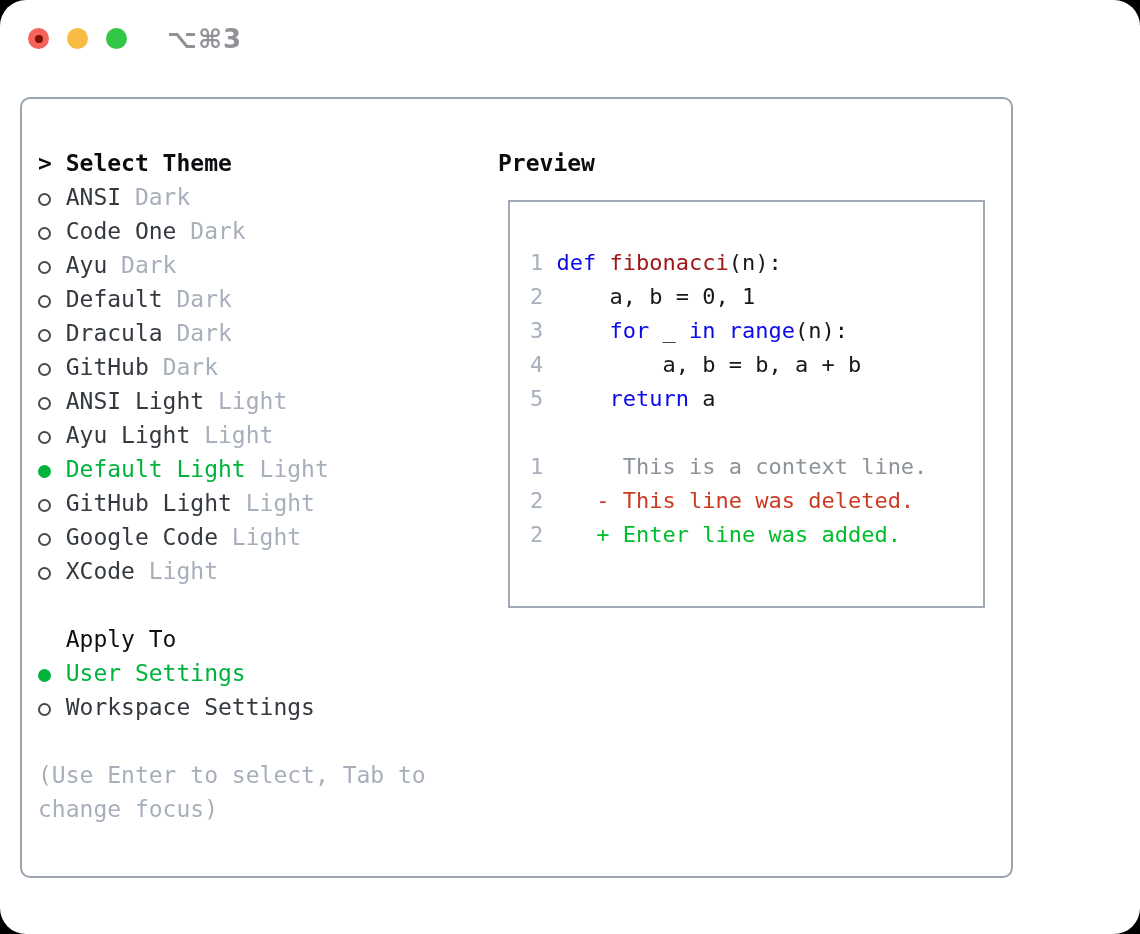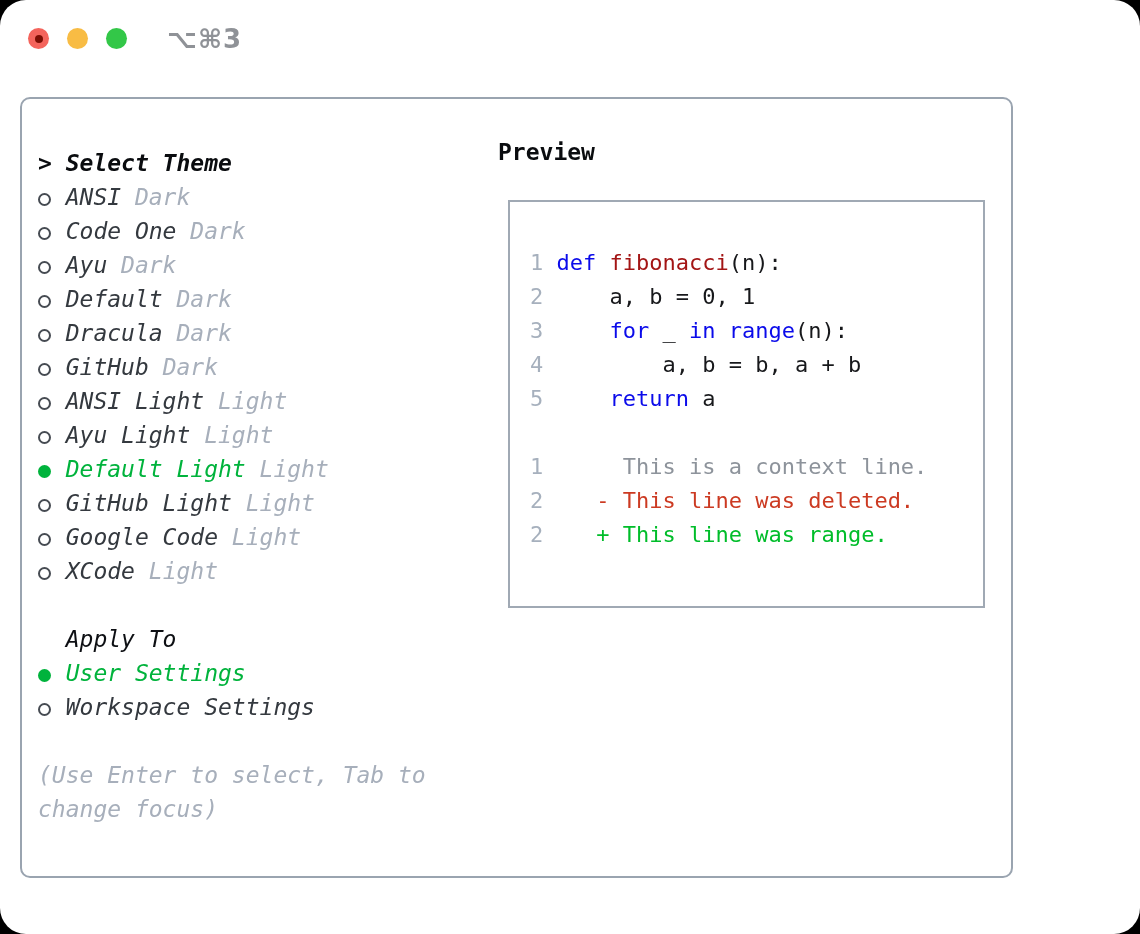--- a/index.html
+++ b/index.html
@@ -27,39 +27,39 @@
     color:#8f9297; letter-spacing:1px;
   }
   
   .frame {
     position:absolute; left:20px; top:97px; width:993px; height:781px;
     border:2px solid #9aa4b0; border-radius:10px; box-sizing:border-box;
   }
   
   .panel-left {
     position:absolute; left:38px; top:146px; width:450px;
-    font-size:23px; line-height:34px; color:#34393f;font-style:italic;
+    font-size:23px; line-height:34px; color:#34393f;
   }
   .row { height:34px; white-space:pre; }
   .prefix { display:inline-block; width:2ch; }
   .prompt-char, .htext { font-weight:bold; color:#0a0c0f; }
   .apply-title { color:#0d0f13; }
   .bullet {
     display:inline-block; width:13px; height:13px; border-radius:50%;
     box-sizing:border-box; vertical-align:-1px;
   }
   .bullet.hollow { border:2px solid #464b52; }
   .bullet.filled { background:#00b33c; }
   .name {}
   .name.sel { color:#00b33c; }
   .variant { color:#a7afbb; margin-left:1ch;text-align:right; }
   .hint { color:#a7afbb; }
   
   .preview-title {
-    position:absolute; left:498px; top:135px; height:34px;
+    position:absolute; left:498px; top:146px; height:34px;
     font-size:23px; line-height:34px; font-weight:bold; color:#0a0c0f;
   }
   .preview-box {
     position:absolute; left:508px; top:200px; width:477px; height:408px;
     border:2px solid #a0a9b4; box-sizing:border-box;
     padding:44px 16px 0 20px; overflow:hidden; background:#ffffff;
   }
   .cline { font-size:22px; line-height:34px; white-space:pre; }
   .ln      { color:#a6b0bd; }
   .tok-kw  { color:#0b0bea; }
@@ -122,17 +122,17 @@
   <div class="preview-box">
     <div id="preview-code">
         <div class="cline"><span class="ln">1 </span><span class="tok-kw">def</span><span class="tok-pl"> </span><span class="tok-fn">fibonacci</span><span class="tok-pl">(n):</span></div>
         <div class="cline"><span class="ln">2 </span><span class="tok-pl">    a, b = 0, 1</span></div>
         <div class="cline"><span class="ln">3 </span><span class="tok-pl">    </span><span class="tok-kw">for</span><span class="tok-pl"> _ </span><span class="tok-kw">in</span><span class="tok-pl"> </span><span class="tok-kw">range</span><span class="tok-pl">(n):</span></div>
         <div class="cline"><span class="ln">4 </span><span class="tok-pl">        a, b = b, a + b</span></div>
         <div class="cline"><span class="ln">5 </span><span class="tok-pl">    </span><span class="tok-kw">return</span><span class="tok-pl"> a</span></div>
         <div class="cline"><span class="ln">  </span></div>
         <div class="cline"><span class="ln">1 </span><span class="tok-ctx">     This is a context line.</span></div>
         <div class="cline"><span class="ln">2 </span><span class="tok-del">   - This line was deleted.</span></div>
-        <div class="cline"><span class="ln">2 </span><span class="tok-add">   + This line was range.</span></div>
+        <div class="cline"><span class="ln">2 </span><span class="tok-add">   + Enter line was added.</span></div>
       </div>
   </div>
 
 </div>
 
 </body></html>

